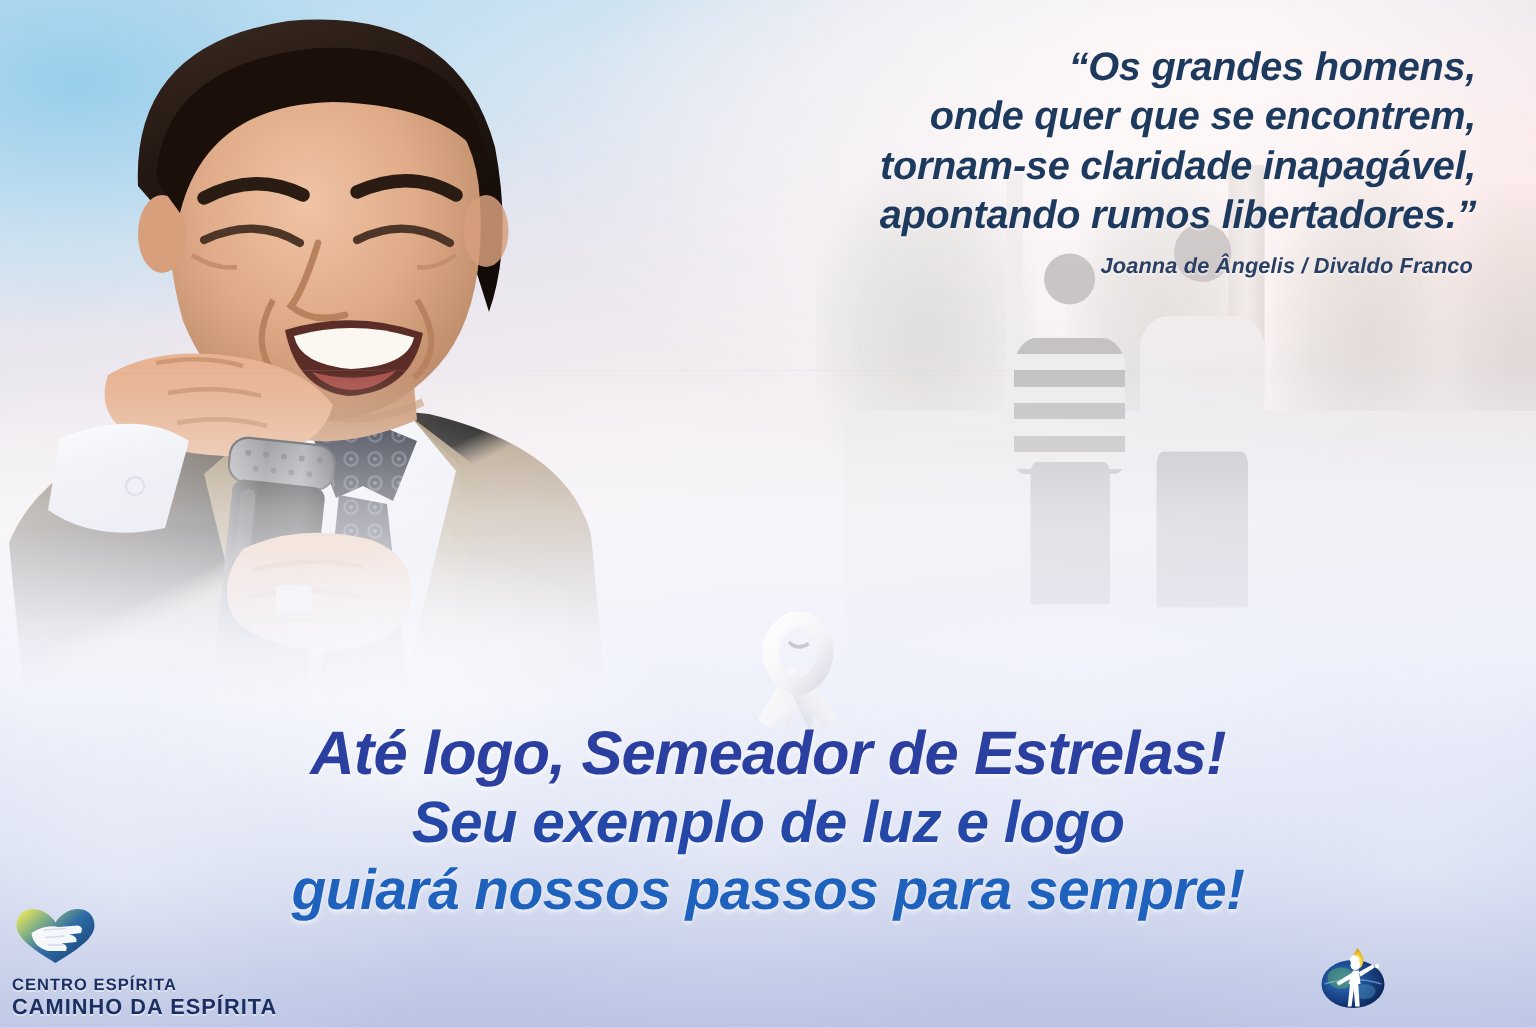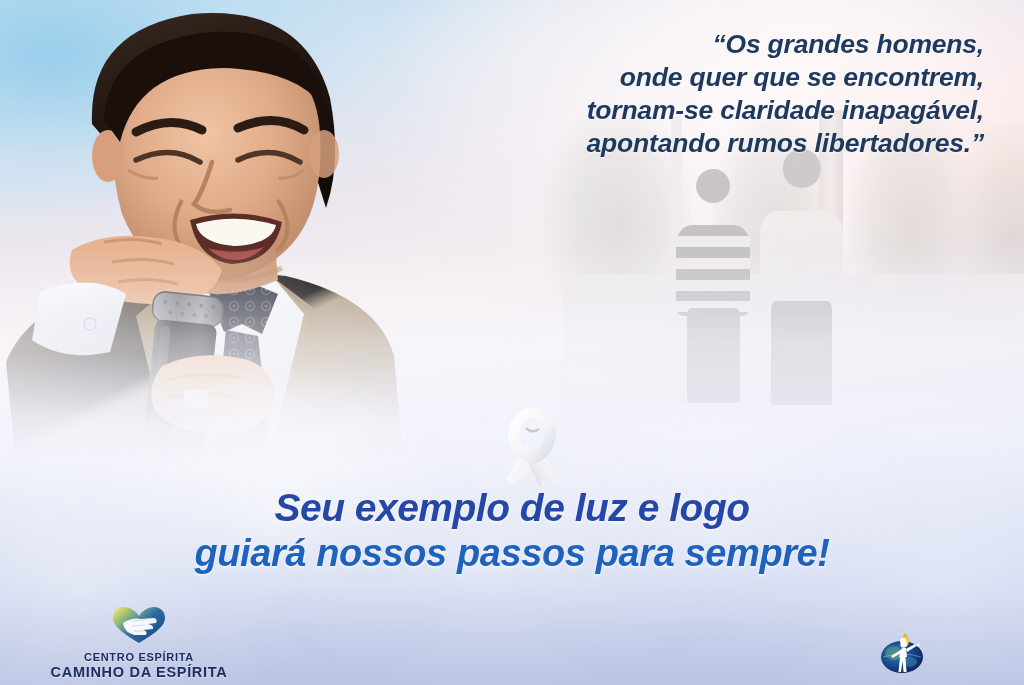--- a/index.html
+++ b/index.html
@@ -170,21 +170,21 @@
     text-shadow:0 2px 3px rgba(255,255,255,0.6), 0 0 1px rgba(255,255,255,0.8);
   }
   .headline .h3 {
     display:block; font-size:38px; color:#1f62bd; margin-top:7px;
     letter-spacing:-0.4px;
     text-shadow:0 2px 3px rgba(255,255,255,0.6), 0 0 1px rgba(255,255,255,0.8);
   }
 
   
   .logo { position:absolute; bottom:4px; }
-  .logo-left  { left:24px;  width:230px; text-align:center; }
+  .logo-left  { left:8px;  width:230px; text-align:left; }
   .logo-right { right:10px; width:225px; text-align:center; }
   .logo .mark { display:block; margin:0 auto 2px; }
   .logo .l1, .logo .l2 {
     display:block; color:#1b2f63; font-weight:bold;
     letter-spacing:0.7px; line-height:1.16;
     text-shadow:0 1px 0 rgba(255,255,255,0.45);
   }
   .logo-left .l1 { font-size:11px; }
   .logo-left .l2 { font-size:14.5px; }
   .logo-right .l2 { font-size:16px; letter-spacing:0.9px; }
@@ -343,20 +343,21 @@
 
   <div class="clouds"></div>
   <div class="cloud-soft"></div>
 
   <div class="quote">
     <span class="line">“Os grandes homens,</span>
     <span class="line">onde quer que se encontrem,</span>
     <span class="line">tornam-se claridade inapagável,</span>
     <span class="line">apontando rumos libertadores.”</span>
   </div>
+  <div class="attrib">Joanna de Ângelis / Divaldo Franco</div>
 
   <div class="ribbon">
     <svg width="72" height="82" viewBox="0 0 72 82">
       <defs>
         <linearGradient id="rbA" x1="0" y1="0" x2="1" y2="1">
           <stop offset="0%" stop-color="#ffffff"></stop>
           <stop offset="60%" stop-color="#f4f4f8"></stop>
           <stop offset="100%" stop-color="#dcdce6"></stop>
         </linearGradient>
         <linearGradient id="rbB" x1="1" y1="0" x2="0" y2="1">
@@ -369,20 +370,21 @@
       <path d="M31 36 L9 72 L18 78 L25 69 L28 80 L44 46 Z" fill="url(#rbA)"></path>
 
       <path d="M41 36 L63 72 L54 78 L47 69 L44 80 L28 46 Z" fill="url(#rbB)"></path>
 
       <path d="M36 3 Q13 14 19 34 Q24 48 36 50 Q48 48 53 34 Q59 14 36 3 Z" fill="none" stroke="url(#rbA)" stroke-width="11" stroke-linejoin="round"></path>
       <path d="M30 20 Q36 26 43 21" fill="none" stroke="#b9bac8" stroke-width="2.4" opacity="0.75"></path>
     </svg>
   </div>
 
   <div class="headline">
+    <span class="h1">Até logo, Semeador de Estrelas!</span>
     <span class="h2">Seu exemplo de luz e logo</span>
     <span class="h3">guiará nossos passos para sempre!</span>
   </div>
 
   <div class="logo logo-left">
     <span class="mark">
       <svg width="58" height="40" viewBox="0 0 58 40">
         <defs>
           <linearGradient id="hg" x1="0" y1="0.2" x2="1" y2="1">
             <stop offset="0%" stop-color="#d9dd63"></stop>

